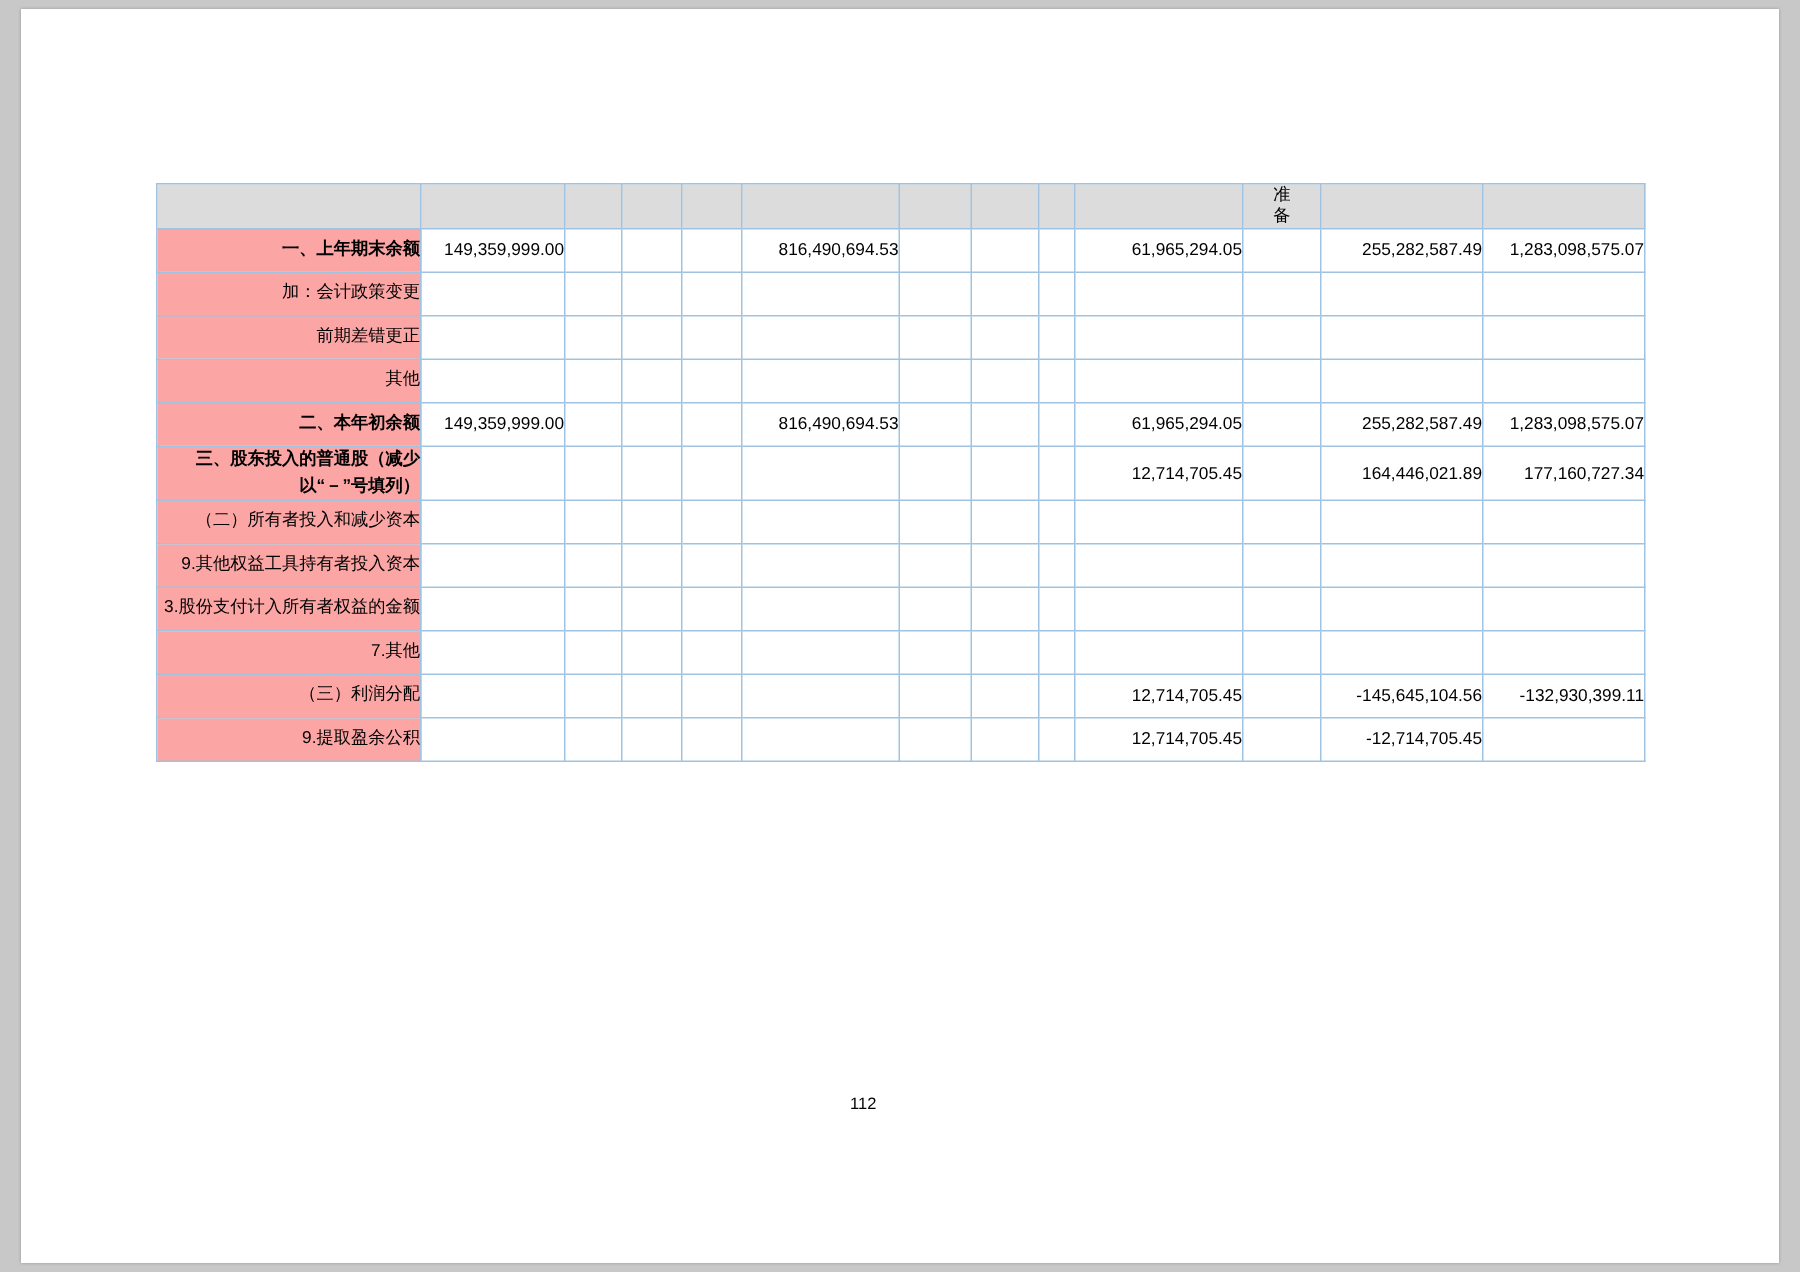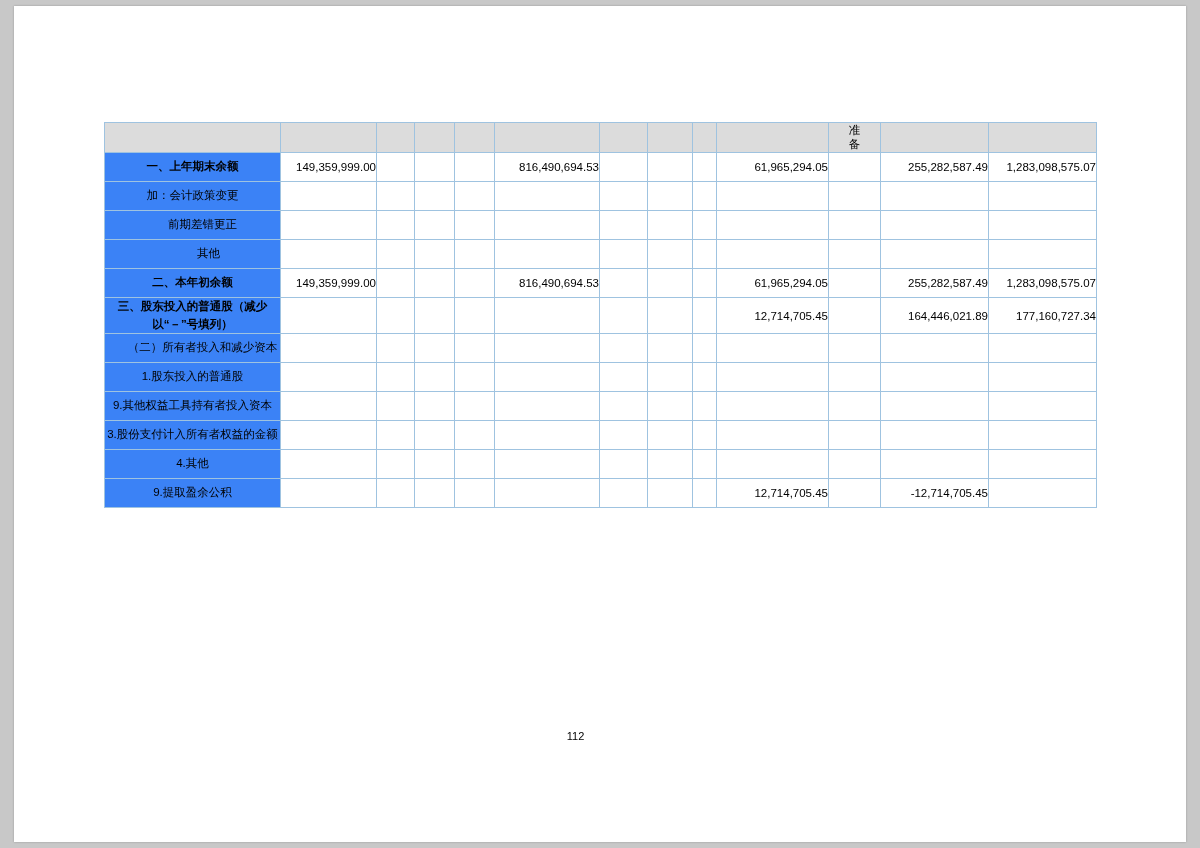--- a/index.html
+++ b/index.html
@@ -63,25 +63,25 @@
   }
   .hdr .vertlabel {
     text-align: center;
     font-size: 11.5px;
     line-height: 1.25;
     letter-spacing: 0;
   }
   .hdr .vertlabel span { display: block; }
 
   .lbl {
-    background: #3b82f6;
+    background: #fca5a5;
     padding: 5px 6px 5px 8px;
     line-height: 1.55;
     font-size: 11.5px;
-    text-align: center;
+    text-align: right;
   }
   .lbl.bold { font-weight: bold; }
   .lbl.ind1 { padding-left: 20px; }
   .lbl.ind2 { padding-left: 32px; font-family: Liberation Serif, serif; }
 
   .num {
     text-align: right;
     padding: 5px 6px 5px 4px;
     font-size: 11.5px;
     white-space: nowrap;
@@ -239,35 +239,20 @@
             <td class="num"></td>
             <td class="num"></td>
             <td class="num"></td>
             <td class="num"></td>
             <td class="num"></td>
             <td class="num"></td>
             <td class="num"></td>
             <td class="num"></td>
             <td class="num"></td>
           </tr>
-          <tr>
-            <td class="lbl">1.股东投入的普通股</td>
-            <td class="num"></td>
-            <td class="num"></td>
-            <td class="num"></td>
-            <td class="num"></td>
-            <td class="num"></td>
-            <td class="num"></td>
-            <td class="num"></td>
-            <td class="num"></td>
-            <td class="num"></td>
-            <td class="num"></td>
-            <td class="num"></td>
-            <td class="num"></td>
-          </tr>
           <tr class="tall2">
             <td class="lbl">9.其他权益工具持有者投入资本</td>
             <td class="num"></td>
             <td class="num"></td>
             <td class="num"></td>
             <td class="num"></td>
             <td class="num"></td>
             <td class="num"></td>
             <td class="num"></td>
             <td class="num"></td>
@@ -285,33 +270,48 @@
             <td class="num"></td>
             <td class="num"></td>
             <td class="num"></td>
             <td class="num"></td>
             <td class="num"></td>
             <td class="num"></td>
             <td class="num"></td>
             <td class="num"></td>
           </tr>
           <tr>
-            <td class="lbl">4.其他</td>
-            <td class="num"></td>
-            <td class="num"></td>
-            <td class="num"></td>
-            <td class="num"></td>
-            <td class="num"></td>
-            <td class="num"></td>
-            <td class="num"></td>
-            <td class="num"></td>
-            <td class="num"></td>
-            <td class="num"></td>
-            <td class="num"></td>
-            <td class="num"></td>
+            <td class="lbl">7.其他</td>
+            <td class="num"></td>
+            <td class="num"></td>
+            <td class="num"></td>
+            <td class="num"></td>
+            <td class="num"></td>
+            <td class="num"></td>
+            <td class="num"></td>
+            <td class="num"></td>
+            <td class="num"></td>
+            <td class="num"></td>
+            <td class="num"></td>
+            <td class="num"></td>
+          </tr>
+          <tr>
+            <td class="lbl ind1">（三）利润分配</td>
+            <td class="num"></td>
+            <td class="num"></td>
+            <td class="num"></td>
+            <td class="num"></td>
+            <td class="num"></td>
+            <td class="num"></td>
+            <td class="num"></td>
+            <td class="num"></td>
+            <td class="num">12,714,705.45</td>
+            <td class="num"></td>
+            <td class="num">-145,645,104.56</td>
+            <td class="num">-132,930,399.11</td>
           </tr>
           <tr>
             <td class="lbl">9.提取盈余公积</td>
             <td class="num"></td>
             <td class="num"></td>
             <td class="num"></td>
             <td class="num"></td>
             <td class="num"></td>
             <td class="num"></td>
             <td class="num"></td>

